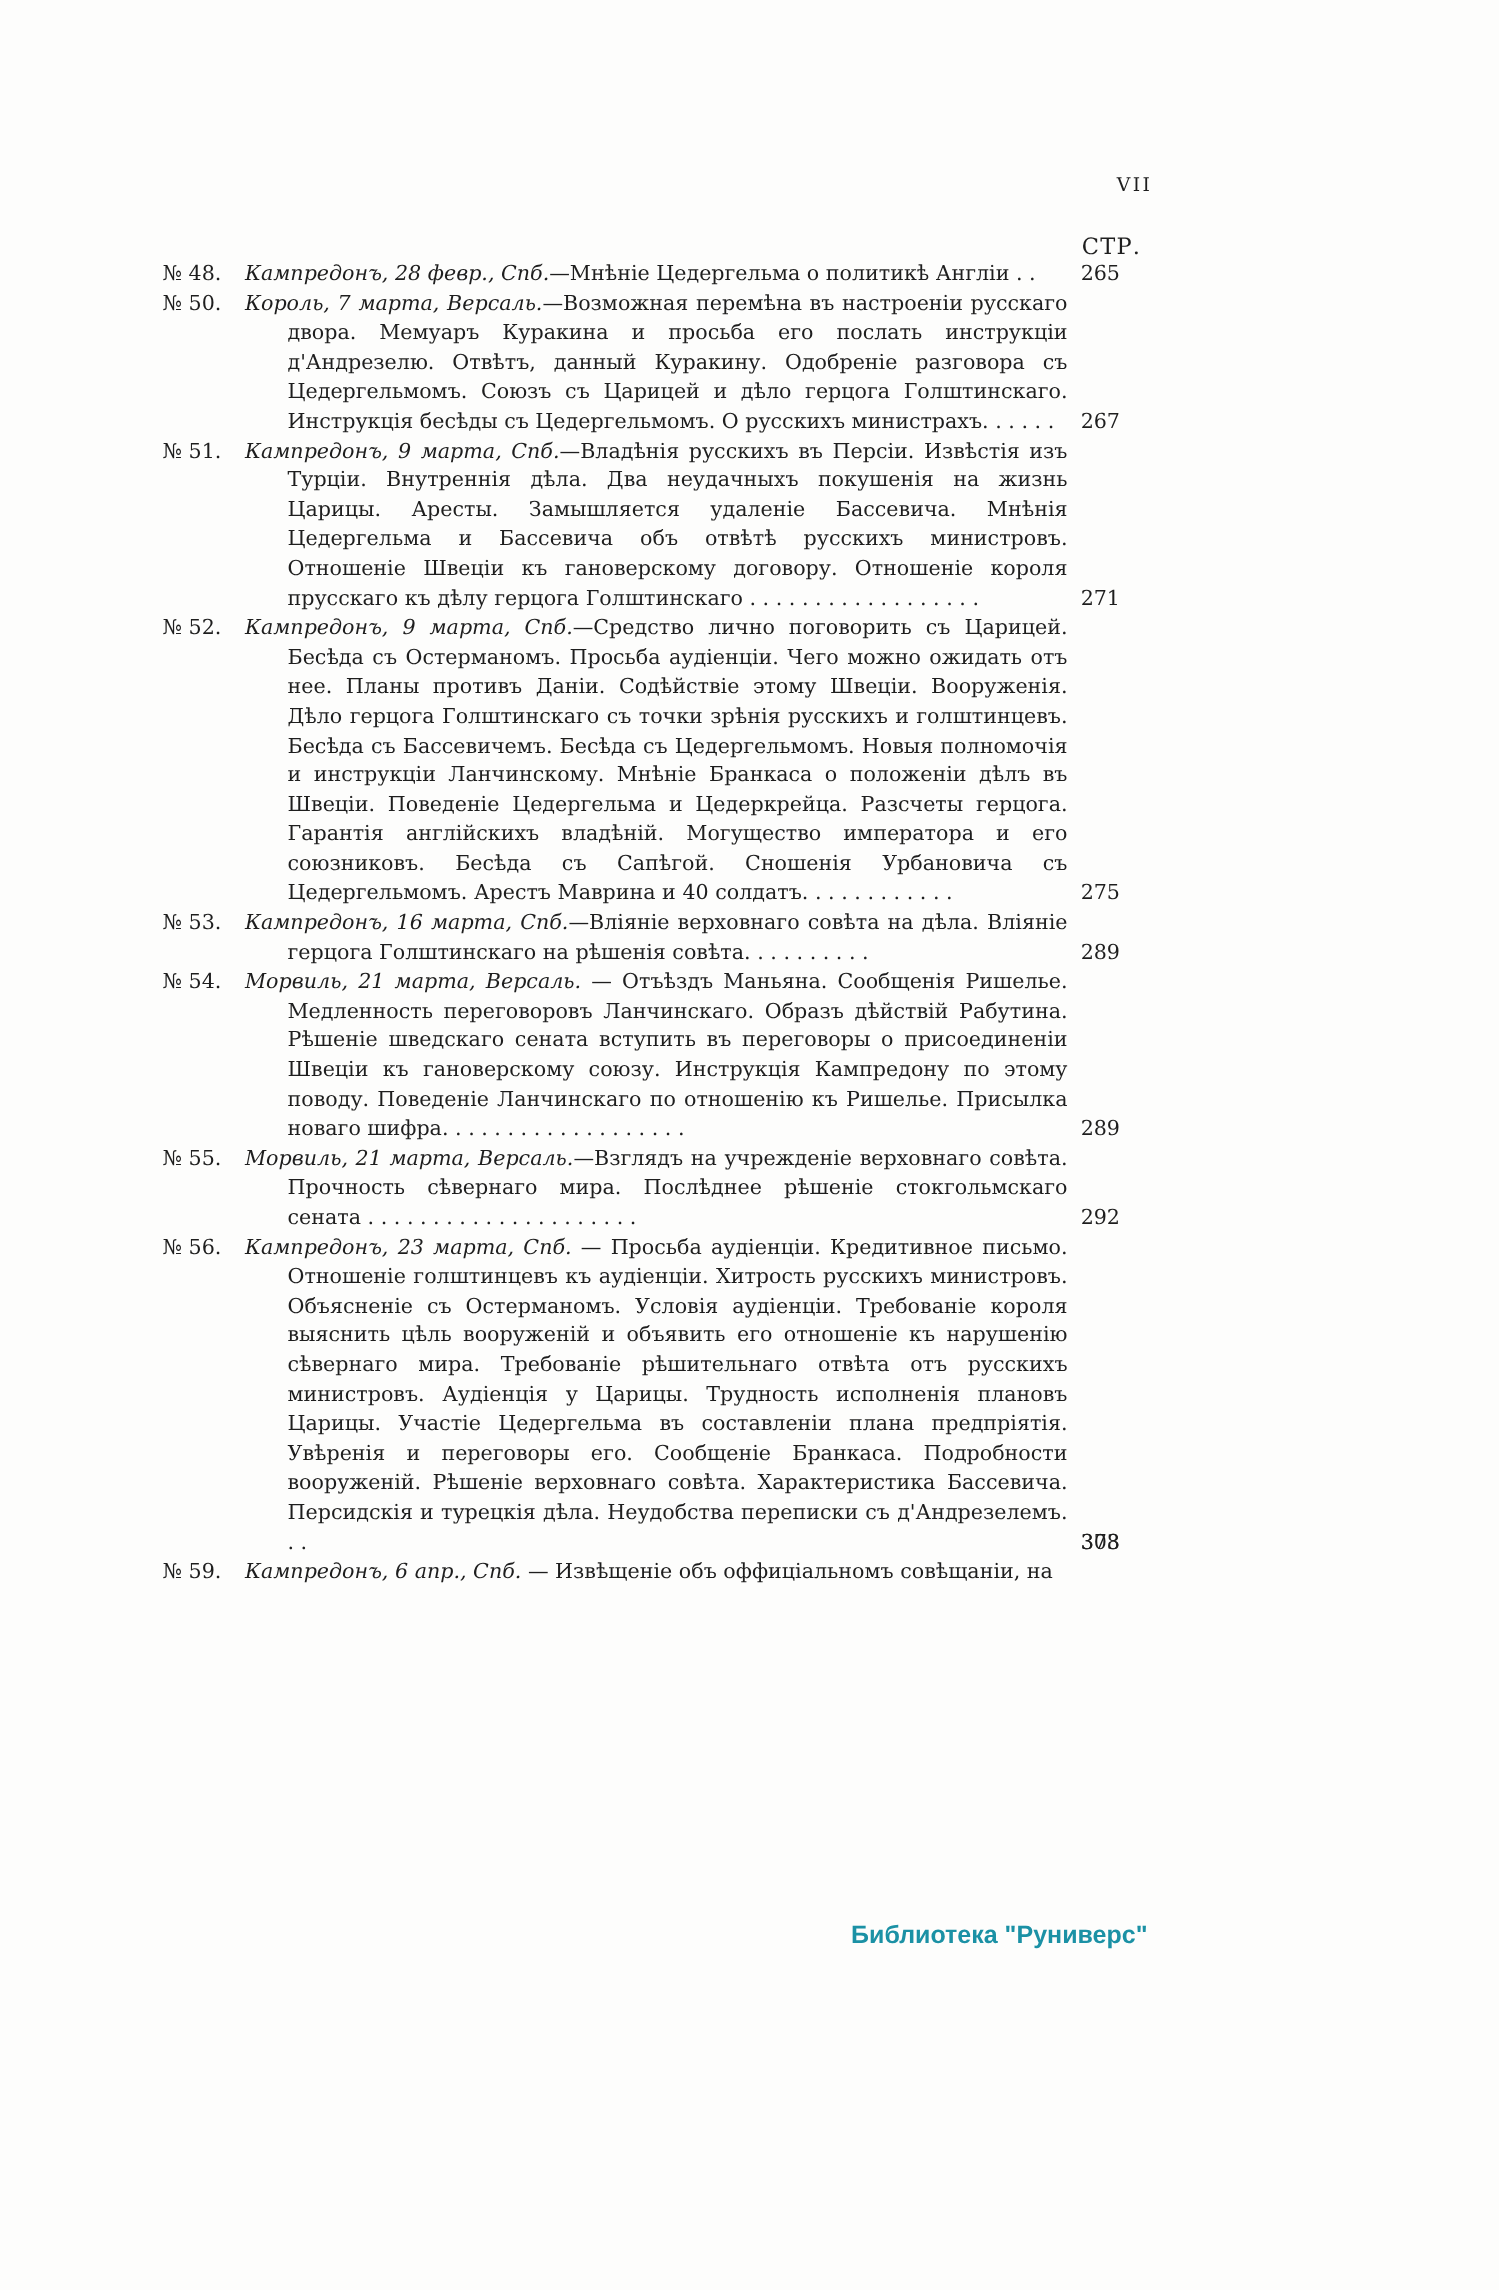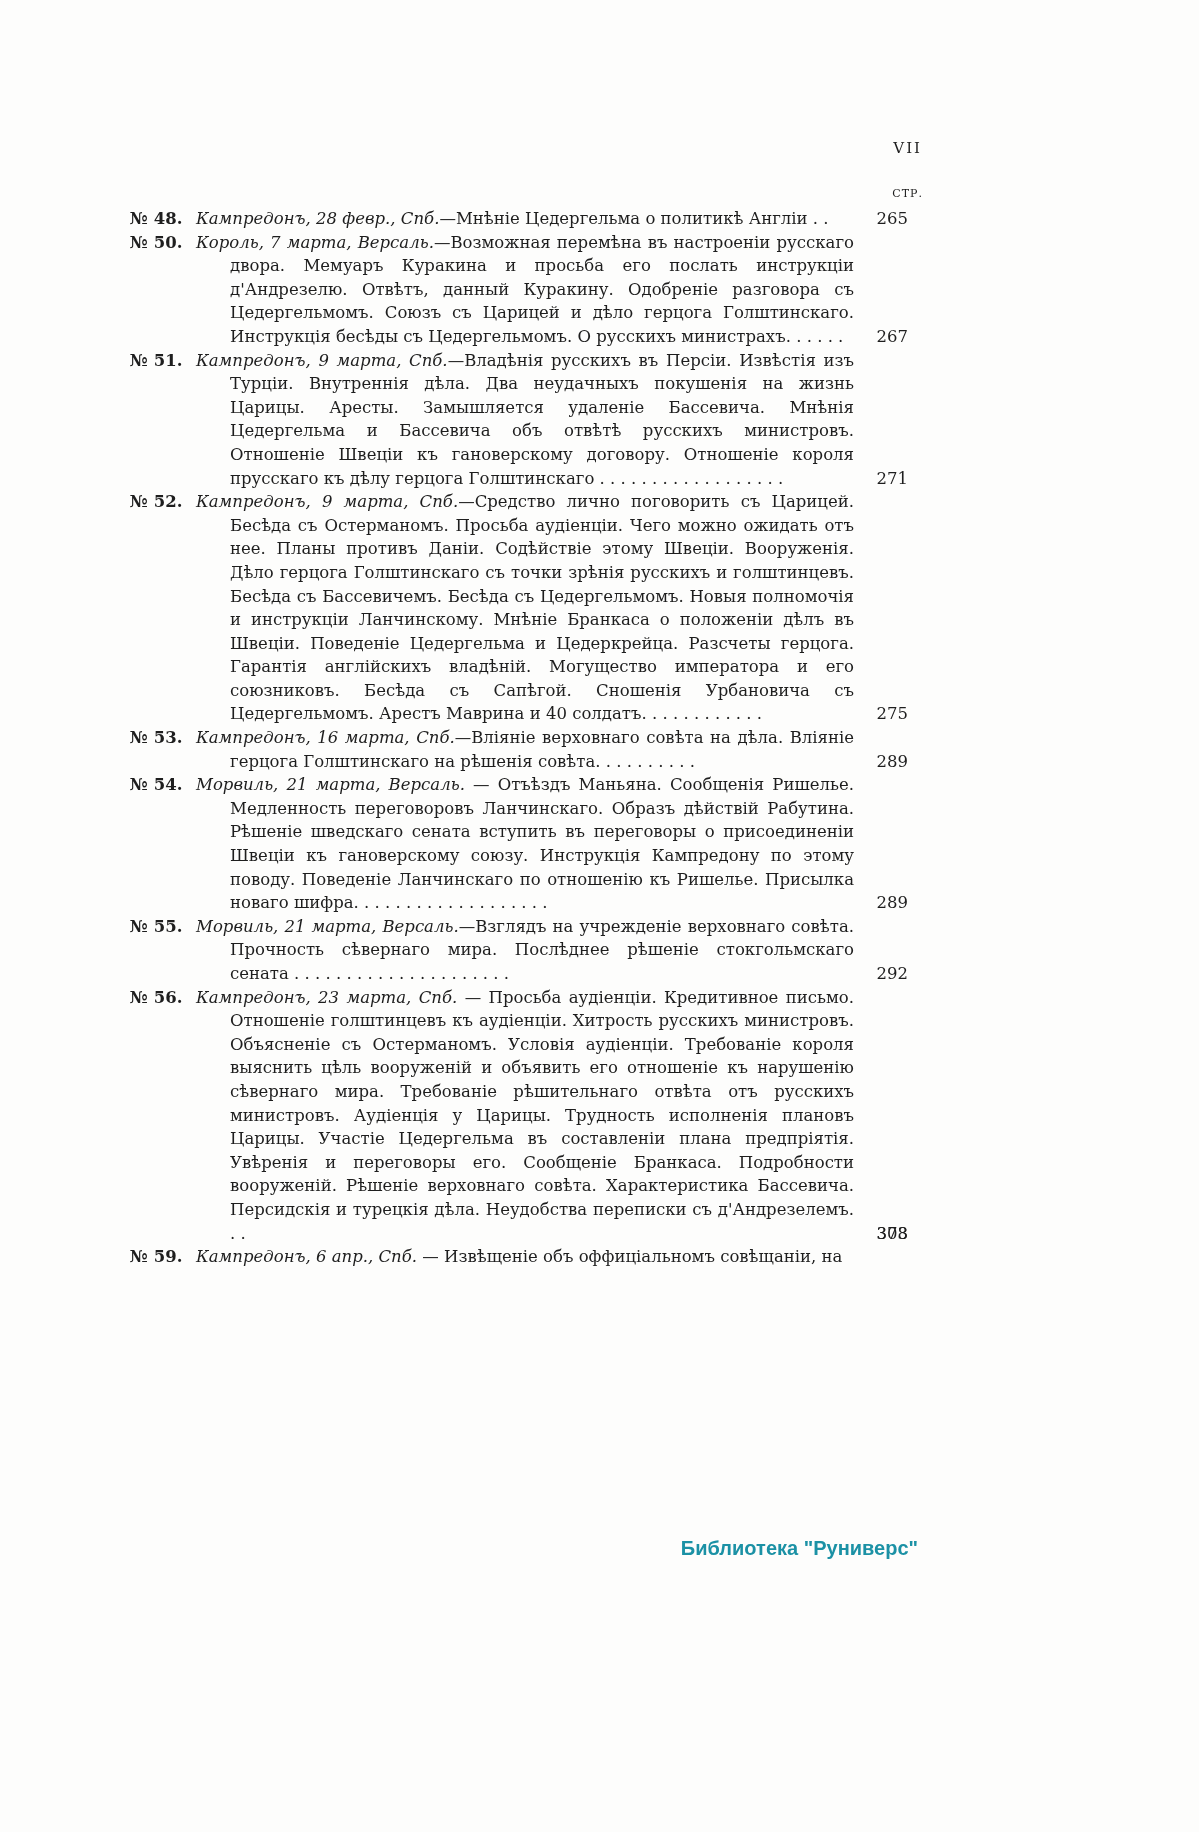--- a/index.html
+++ b/index.html
@@ -11,43 +11,43 @@
     font-family:"DejaVu Serif", serif;
     color:#1e1e1e;
     overflow:hidden;
     padding-left:13px;
   }
   .folio{
     position:absolute;top:139px;right:290px;
     font-size:15px;letter-spacing:2px;
   }
   .col-header{
-    position:absolute;top:187px;right:289px;
-    font-size:11px;letter-spacing:1px;
+    position:absolute;top:187px;right:299px;
+    font-size:18px;letter-spacing:1px;
   }
   .toc{
     position:absolute;left:130px;top:207px;width:778px;
     font-size:16.5px;line-height:23.6px;
   }
   .entry{position:relative;margin:0;}
   .entry .body{
     display:block;
     margin-left:100px;
     margin-right:54px;
     text-indent:-100px;
     text-align:justify;
   }
   .entry .num{
     display:inline-block;width:66px;
     text-indent:0;
-    font-weight:bold;
+    font-weight:normal;
   }
   .entry .heading{font-style:italic;}
   .entry .pagenum{
-    position:absolute;right:0;bottom:0;
+    position:absolute;right:12px;bottom:0;
     width:60px;text-align:right;
     line-height:23.6px;
   }
   .watermark{
     position:absolute;top:1537px;right:294px;
     font-family:"Liberation Sans", sans-serif;
     font-weight:bold;
     font-size:20px;
     color:#1b91a5;
   }

